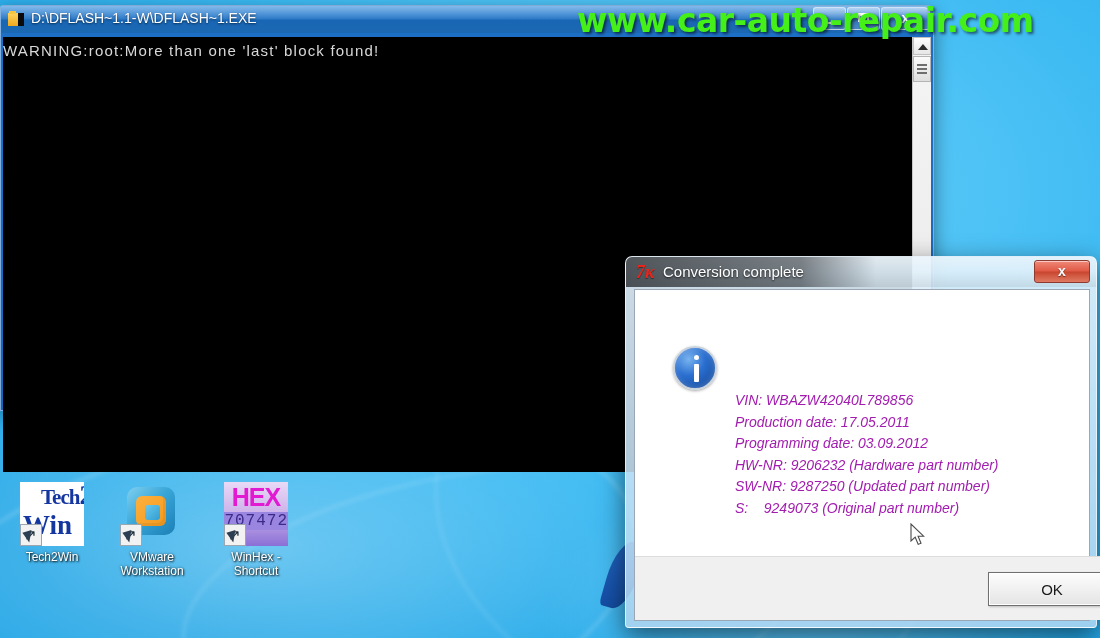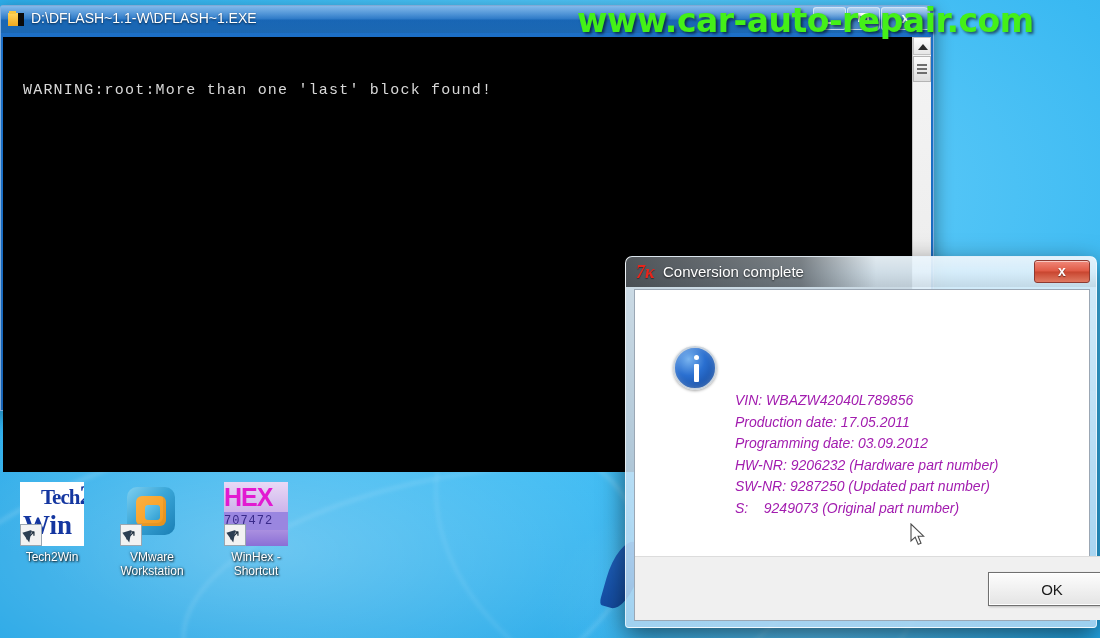--- a/index.html
+++ b/index.html
@@ -134,29 +134,29 @@
     overflow: hidden;
     text-shadow: none;
   }
   .whx .hex {
     font-family: "Liberation Sans", sans-serif;
     font-weight: bold;
     font-size: 25px;
     line-height: 30px;
     color: #e21ad1;
     letter-spacing: -1px;
-    text-align: left;
+    text-align: center;
   }
   .whx .digits {
     font-family: "Liberation Mono", monospace;
-    font-size: 12px;
+    font-size: 16px;
     line-height: 18px;
     color: #3a2a8a;
     letter-spacing: 1px;
-    text-align: left;
+    text-align: right;
     background: #9a86e0;
   }
 
   
   .console-win {
     position: absolute;
     left: 0px; top: 5px;
     width: 934px; height: 406px;
     background: linear-gradient(180deg, #1d6fc6 0%, #1a6ec4 40%, #1763b5 100%);
     border: 1px solid rgba(255,255,255,0.45);
@@ -219,27 +219,26 @@
   }
   .console-body {
     position: absolute;
     left: 2px; top: 31px;
     width: 928px; height: 435px;
     background: #000000;
     box-sizing: border-box;
   }
   .console-text {
     position: absolute;
-    left: 20px; top: 5px;
-    font-family: Liberation Mono, monospace;
+    left: 0; top: 5px;
+    font-family: Liberation Sans, sans-serif;
     font-size: 15px;
     letter-spacing: 1.2px;
     color: #d8d8d8;
     white-space: pre;
-    margin-top: 40px;
   }
   .console-scrollbar {
     position: absolute;
     right: 0px; top: 0px;
     width: 18px; height: 435px;
     background: linear-gradient(180deg, #f4f4f4, #e8e8e8);
     border-left: 1px solid #c8c8c8;
   }
   .sb-arrow-up {
     position: absolute;

